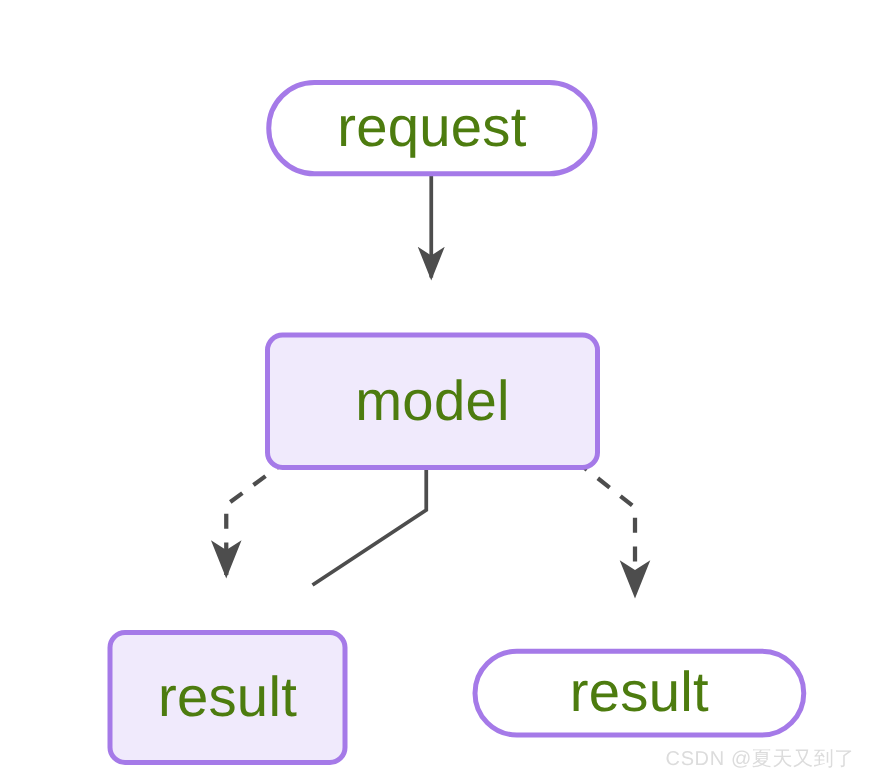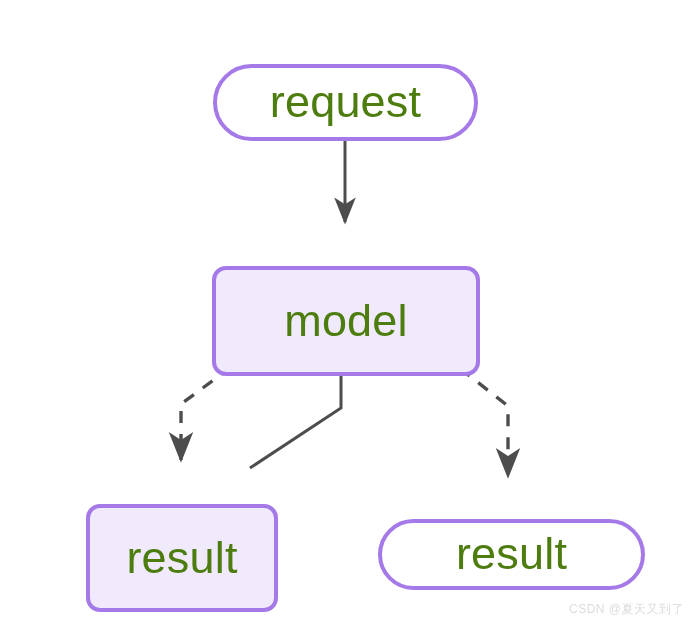--- a/index.html
+++ b/index.html
@@ -73,21 +73,21 @@
   }
   .node-label {
     display: block;
     line-height: 1;
     transform: translateY(-1px);
   }
   #watermark {
     position: absolute;
     right: 16px;
     bottom: 6px;
-    font-size: 12px;
+    font-size: 16px;
     color: #dcdcdc;
     letter-spacing: 0.5px;
     z-index: 3;
     user-select: none;
   }
 </style>
 </head>
 <body>
 
 <div id="canvas">

